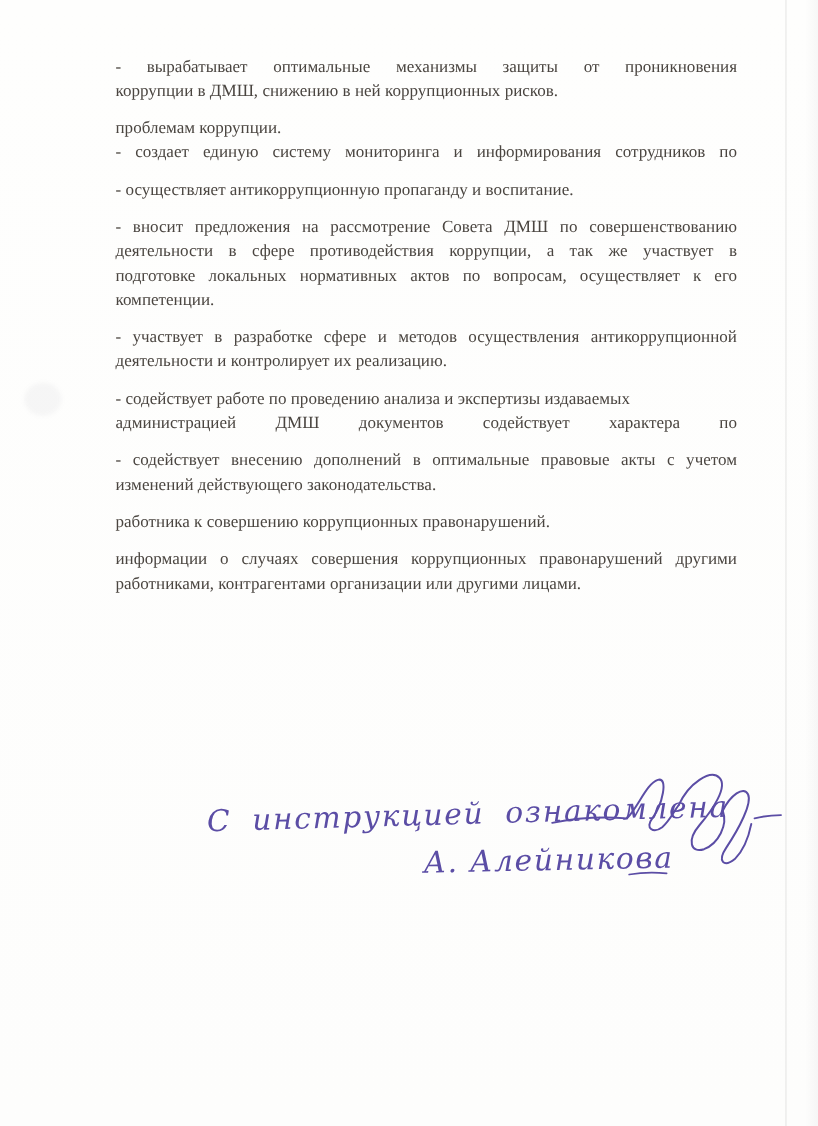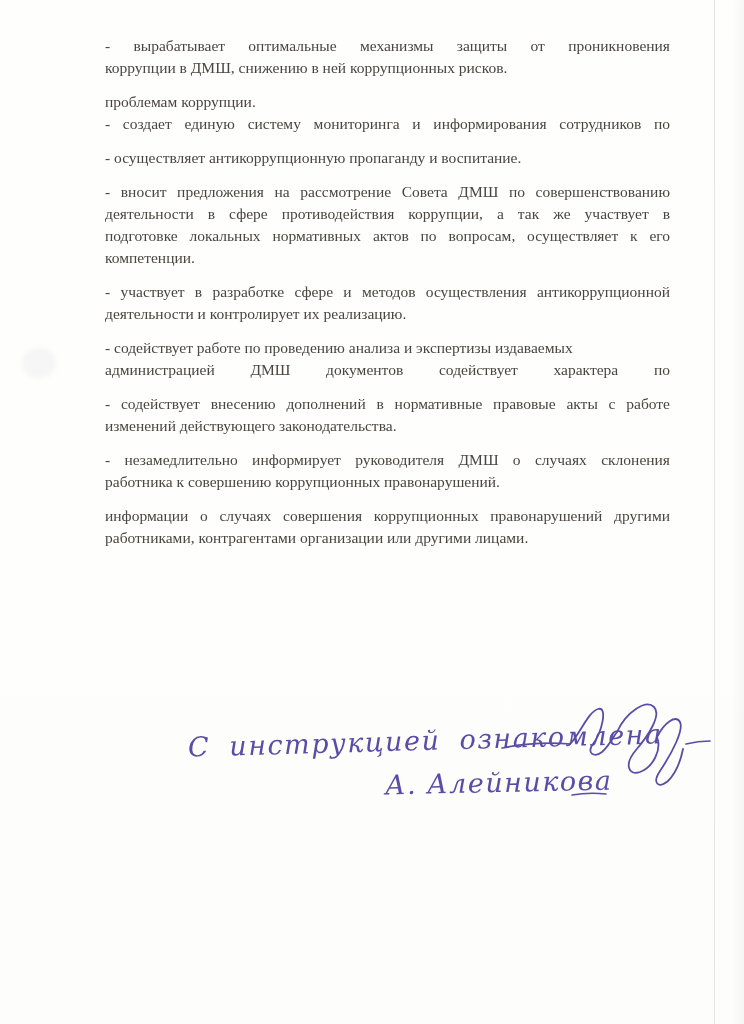--- a/index.html
+++ b/index.html
@@ -29,21 +29,21 @@
   }
   .smudge{
     position:absolute;
     left:22px;top:348px;width:34px;height:30px;
     background:rgba(100,100,110,0.05);
     border-radius:50%;
     filter:blur(2px);
   }
   .content{
     position:absolute;
-    left:105px;top:35px;
+    left:105px;top:50px;
     width:565px;
     color:#4a4540;
     font-size:15.5px;
     line-height:22px;
   }
   .para{margin:0 0 12px 0;}
   .line{white-space:normal;}
   .line.j{
     text-align:justify;
     text-align-last:justify;
@@ -104,25 +104,24 @@
         </div>
         <div class="para">
           <div class="line j">- участвует в разработке сфере и методов осуществления антикоррупционной</div>
           <div class="line">деятельности и контролирует их реализацию.</div>
         </div>
         <div class="para">
           <div class="line">- содействует работе по проведению анализа и экспертизы издаваемых</div>
           <div class="line j">администрацией ДМШ документов содействует характера по</div>
         </div>
         <div class="para">
-          <div class="line j">- содействует внесению дополнений в нормативные правовые акты с работе</div>
+          <div class="line j">- содействует внесению дополнений в оптимальные правовые акты с учетом</div>
           <div class="line">изменений действующего законодательства.</div>
         </div>
         <div class="para">
-          <div class="line j">- незамедлительно информирует руководителя ДМШ о случаях склонения</div>
           <div class="line">работника к совершению коррупционных правонарушений.</div>
         </div>
         <div class="para">
           <div class="line j">информации о случаях совершения коррупционных правонарушений другими</div>
           <div class="line">работниками, контрагентами организации или другими лицами.</div>
         </div>
       </div>
   </div>
 
   <div class="hand hand-1" id="hand1" style="color: rgb(91, 77, 165);">С инструкцией ознакомлена</div>

